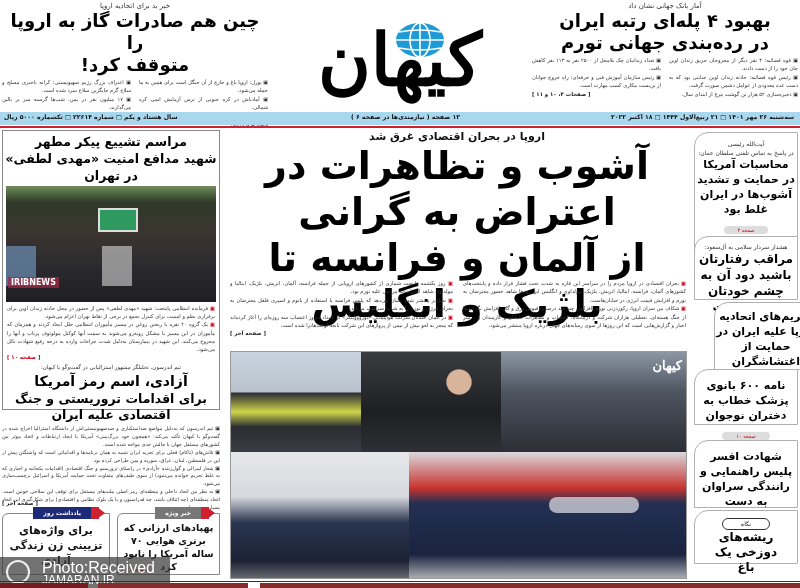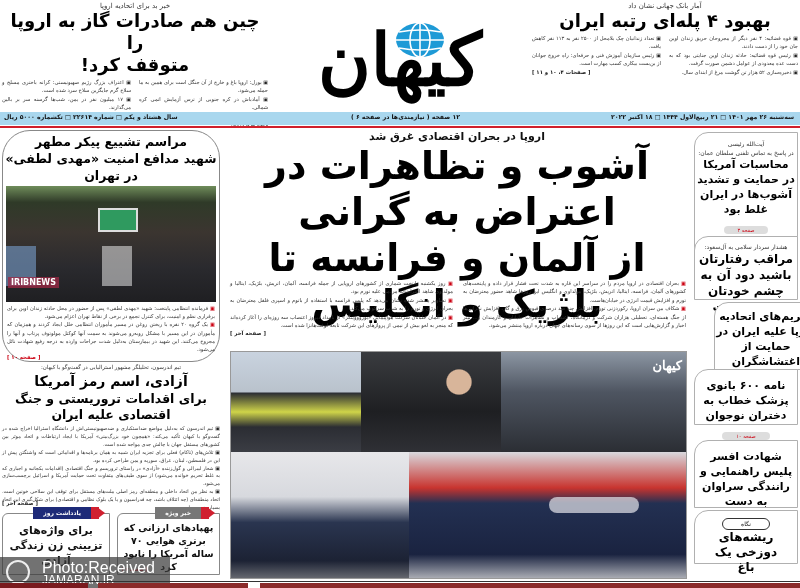--- a/index.html
+++ b/index.html
@@ -93,20 +93,21 @@
       <path d="M4 26 Q25 30 46 26"></path>
     </g>
   </svg>
   <div class="logo-text">کیهان</div>
 </div>
 
 <div class="abs" style="left:532px;top:2px;width:266px;height:108px;">
   <div class="kicker">آمار بانک جهانی نشان داد</div>
   <div class="top-headline" style="font-size:18px;line-height:22px;">
     <div>بهبود ۴ پله‌ای رتبه ایران</div>
+    <div>در رده‌بندی جهانی تورم</div>
   </div>
   <div style="display:flex;gap:8px;margin-top:2px;">
     <div class="bullets" style="flex:1;">
       <div class="b">قوه قضائیه: ۴ نفر دیگر از مجروحان حریق زندان اوین جان خود را از دست دادند.</div>
       <div class="b">رئیس قوه قضائیه: حادثه زندان اوین جنایتی بود که به دست عده معدودی از عوامل دشمن صورت گرفت.</div>
       <div class="b">ذخیره‌سازی ۵۲ هزار تن گوشت مرغ از ابتدای سال.</div>
     </div>
     <div class="bullets" style="flex:1;">
       <div class="b">تعداد زندانیان چک بلامحل از ۲۵۰۰ نفر به ۱۱۳ نفر کاهش یافت.</div>
       <div class="b">رئیس سازمان آموزش فنی و حرفه‌ای: راه خروج جوانان از بن‌بست بیکاری کسب مهارت است.</div>
@@ -115,21 +116,21 @@
   </div>
 </div>
 
 <div class="abs datebar">
   <span style="right:6px;">سه‌شنبه ۲۶ مهر ۱۴۰۱ □ ۲۱ ربیع‌الاول ۱۴۴۴ □ ۱۸ اکتبر ۲۰۲۲</span>
   <span style="right:340px;">۱۲ صفحه ( نیازمندی‌ها در صفحه ۶ )</span>
   <span style="left:4px;">سال هشتاد و یکم □ شماره ۲۲۶۱۴ □ تکشماره ۵۰۰۰ ریال</span>
 </div>
 <div class="abs redline" style="top:126px;"></div>
 
-<div class="abs boxed" style="left:2px;top:130px;width:218px;height:232px;border-radius:28px;">
+<div class="abs boxed" style="left:2px;top:130px;width:218px;height:280px;">
   <div class="funeral-title" style="margin-top:2px;">
     <div>مراسم تشییع پیکر مطهر</div>
     <div>شهید مدافع امنیت «مهدی لطفی» در تهران</div>
   </div>
   <div class="photo" style="position:relative;margin:2px 3px 0;height:116px;background:linear-gradient(180deg,#6f8c5a 0%,#2f3a28 14%,#3b3530 40%,#2a2a2e 70%,#1f1f22 100%);">
     <div style="position:absolute;left:92px;top:22px;width:40px;height:24px;background:#2f9a5f;border:2px solid #ddd;"></div>
     <div style="position:absolute;left:0;top:60px;width:30px;height:40px;background:#6d8fb7;opacity:.7;"></div>
     <div style="position:absolute;left:96px;top:60px;width:30px;height:40px;background:#e8e8e8;opacity:.55;"></div>
     <div class="ribnews">IRIBNEWS</div>
   </div>

